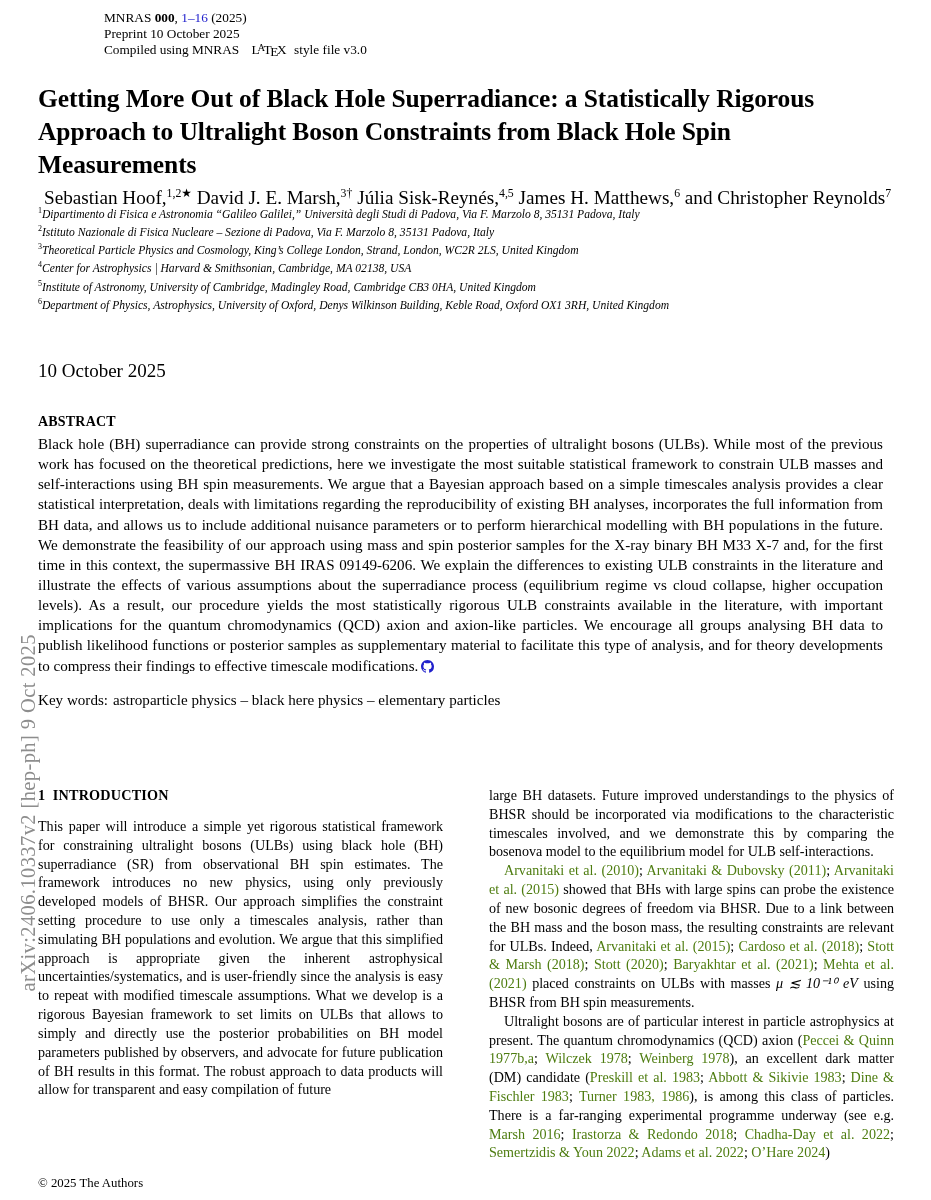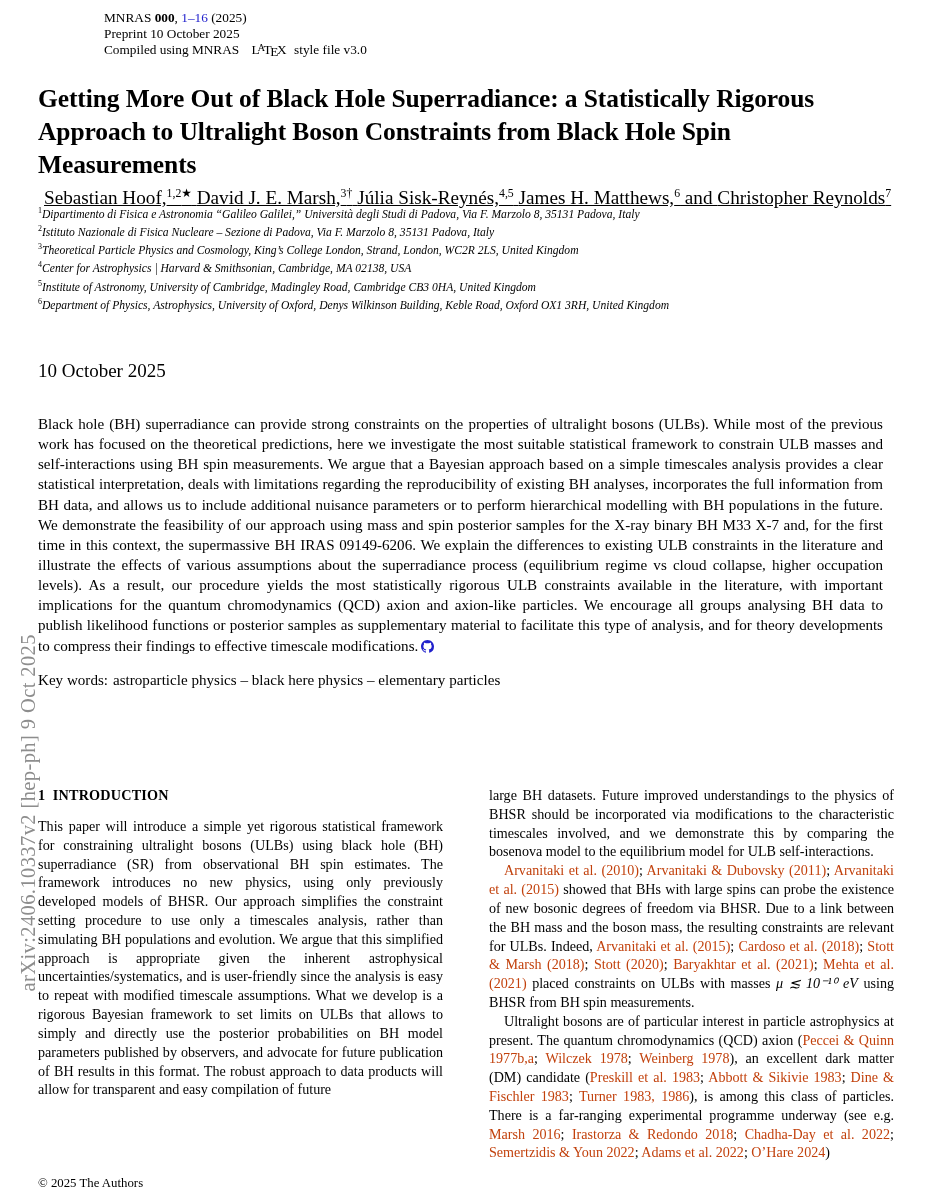--- a/index.html
+++ b/index.html
@@ -77,21 +77,20 @@
 
   
   #authors {
     position: absolute;
     left: 44px;
     top: 186px;
     width: 880px;
     font-size: 19.2px;
     line-height: 1.2;
     white-space: nowrap;
-    text-decoration: underline;
   }
   #authors sup { font-size: 11.8px; vertical-align: super; line-height: 0; }
   .star { color: #000; font-size: 13px; }
 
   
   #affiliations {
     position: absolute;
     left: 38px;
     top: 206px;
     width: 870px;
@@ -163,21 +162,21 @@
   .col-left { left: 0; }
   .col-right { left: 451px; }
   h2.sec-heading {
     font-size: 14.2px;
     font-weight: bold;
     margin: 0 0 12px 0;
     letter-spacing: 0.2px;
   }
   .par { margin: 0; }
   .par + .par { text-indent: 15px; }
-  .cite { color: #c2410c; }
+  .cite { color: #4d7c0f; }
   .nowrap { white-space: nowrap; }
 
   
   #footnotes {
     position: absolute;
     left: 38px;
     top: 1124px;
     width: 405px;
     font-size: 12.6px;
     line-height: 1.33;
@@ -217,20 +216,21 @@
       <div class="aff"><sup>2</sup><span>Istituto Nazionale di Fisica Nucleare – Sezione di Padova, Via F. Marzolo 8, 35131 Padova, Italy</span></div>
       <div class="aff"><sup>3</sup><span>Theoretical Particle Physics and Cosmology, King’s College London, Strand, London, WC2R 2LS, United Kingdom</span></div>
       <div class="aff"><sup>4</sup><span>Center for Astrophysics | Harvard &amp; Smithsonian, Cambridge, MA 02138, USA</span></div>
       <div class="aff"><sup>5</sup><span>Institute of Astronomy, University of Cambridge, Madingley Road, Cambridge CB3 0HA, United Kingdom</span></div>
       <div class="aff"><sup>6</sup><span>Department of Physics, Astrophysics, University of Oxford, Denys Wilkinson Building, Keble Road, Oxford OX1 3RH, United Kingdom</span></div>
     </div>
 
   <div id="date-line">10 October 2025</div>
 
   <div id="abstract-block">
+    <div id="abstract-heading">ABSTRACT</div>
     <div id="abstract-body">
       <span>Black hole (BH) superradiance can provide strong constraints on the properties of ultralight bosons (ULBs). While most of the previous work has focused on the theoretical predictions, here we investigate the most suitable statistical framework to constrain ULB masses and self-interactions using BH spin measurements. We argue that a Bayesian approach based on a simple timescales analysis provides a clear statistical interpretation, deals with limitations regarding the reproducibility of existing BH analyses, incorporates the full information from BH data, and allows us to include additional nuisance parameters or to perform hierarchical modelling with BH populations in the future. We demonstrate the feasibility of our approach using mass and spin posterior samples for the X-ray binary BH M33 X-7 and, for the first time in this context, the supermassive BH IRAS 09149-6206. We explain the differences to existing ULB constraints in the literature and illustrate the effects of various assumptions about the superradiance process (equilibrium regime vs cloud collapse, higher occupation levels). As a result, our procedure yields the most statistically rigorous ULB constraints available in the literature, with important implications for the quantum chromodynamics (QCD) axion and axion-like particles. We encourage all groups analysing BH data to publish likelihood functions or posterior samples as supplementary material to facilitate this type of analysis, and for theory developments to compress their findings to effective timescale modifications.</span><span class="gh-icon"><svg viewBox="0 0 16 16" width="13" height="13">
             <path fill="#2121cc" d="M8 0C3.58 0 0 3.58 0 8c0 3.54 2.29 6.53 5.47 7.59.4.07.55-.17.55-.38 0-.19-.01-.82-.01-1.49-2.01.37-2.53-.49-2.69-.94-.09-.23-.48-.94-.82-1.13-.28-.15-.68-.52-.01-.53.63-.01 1.08.58 1.23.82.72 1.21 1.87.87 2.33.66.07-.52.28-.87.51-1.07-1.78-.2-3.64-.89-3.64-3.95 0-.87.31-1.59.82-2.15-.08-.2-.36-1.02.08-2.12 0 0 .67-.21 2.2.82.64-.18 1.32-.27 2-.27s1.36.09 2 .27c1.53-1.04 2.2-.82 2.2-.82.44 1.1.16 1.92.08 2.12.51.56.82 1.27.82 2.15 0 3.07-1.87 3.75-3.65 3.95.29.25.54.73.54 1.48 0 1.07-.01 1.93-.01 2.2 0 .21.15.46.55.38A8.01 8.01 0 0 0 16 8c0-4.42-3.58-8-8-8z"></path>
           </svg></span>
     </div>
     <div id="keywords">
       <span class="kw-label">Key words:</span><span class="kw-list">astroparticle physics – black here physics – elementary particles</span>
     </div>
   </div>
 

